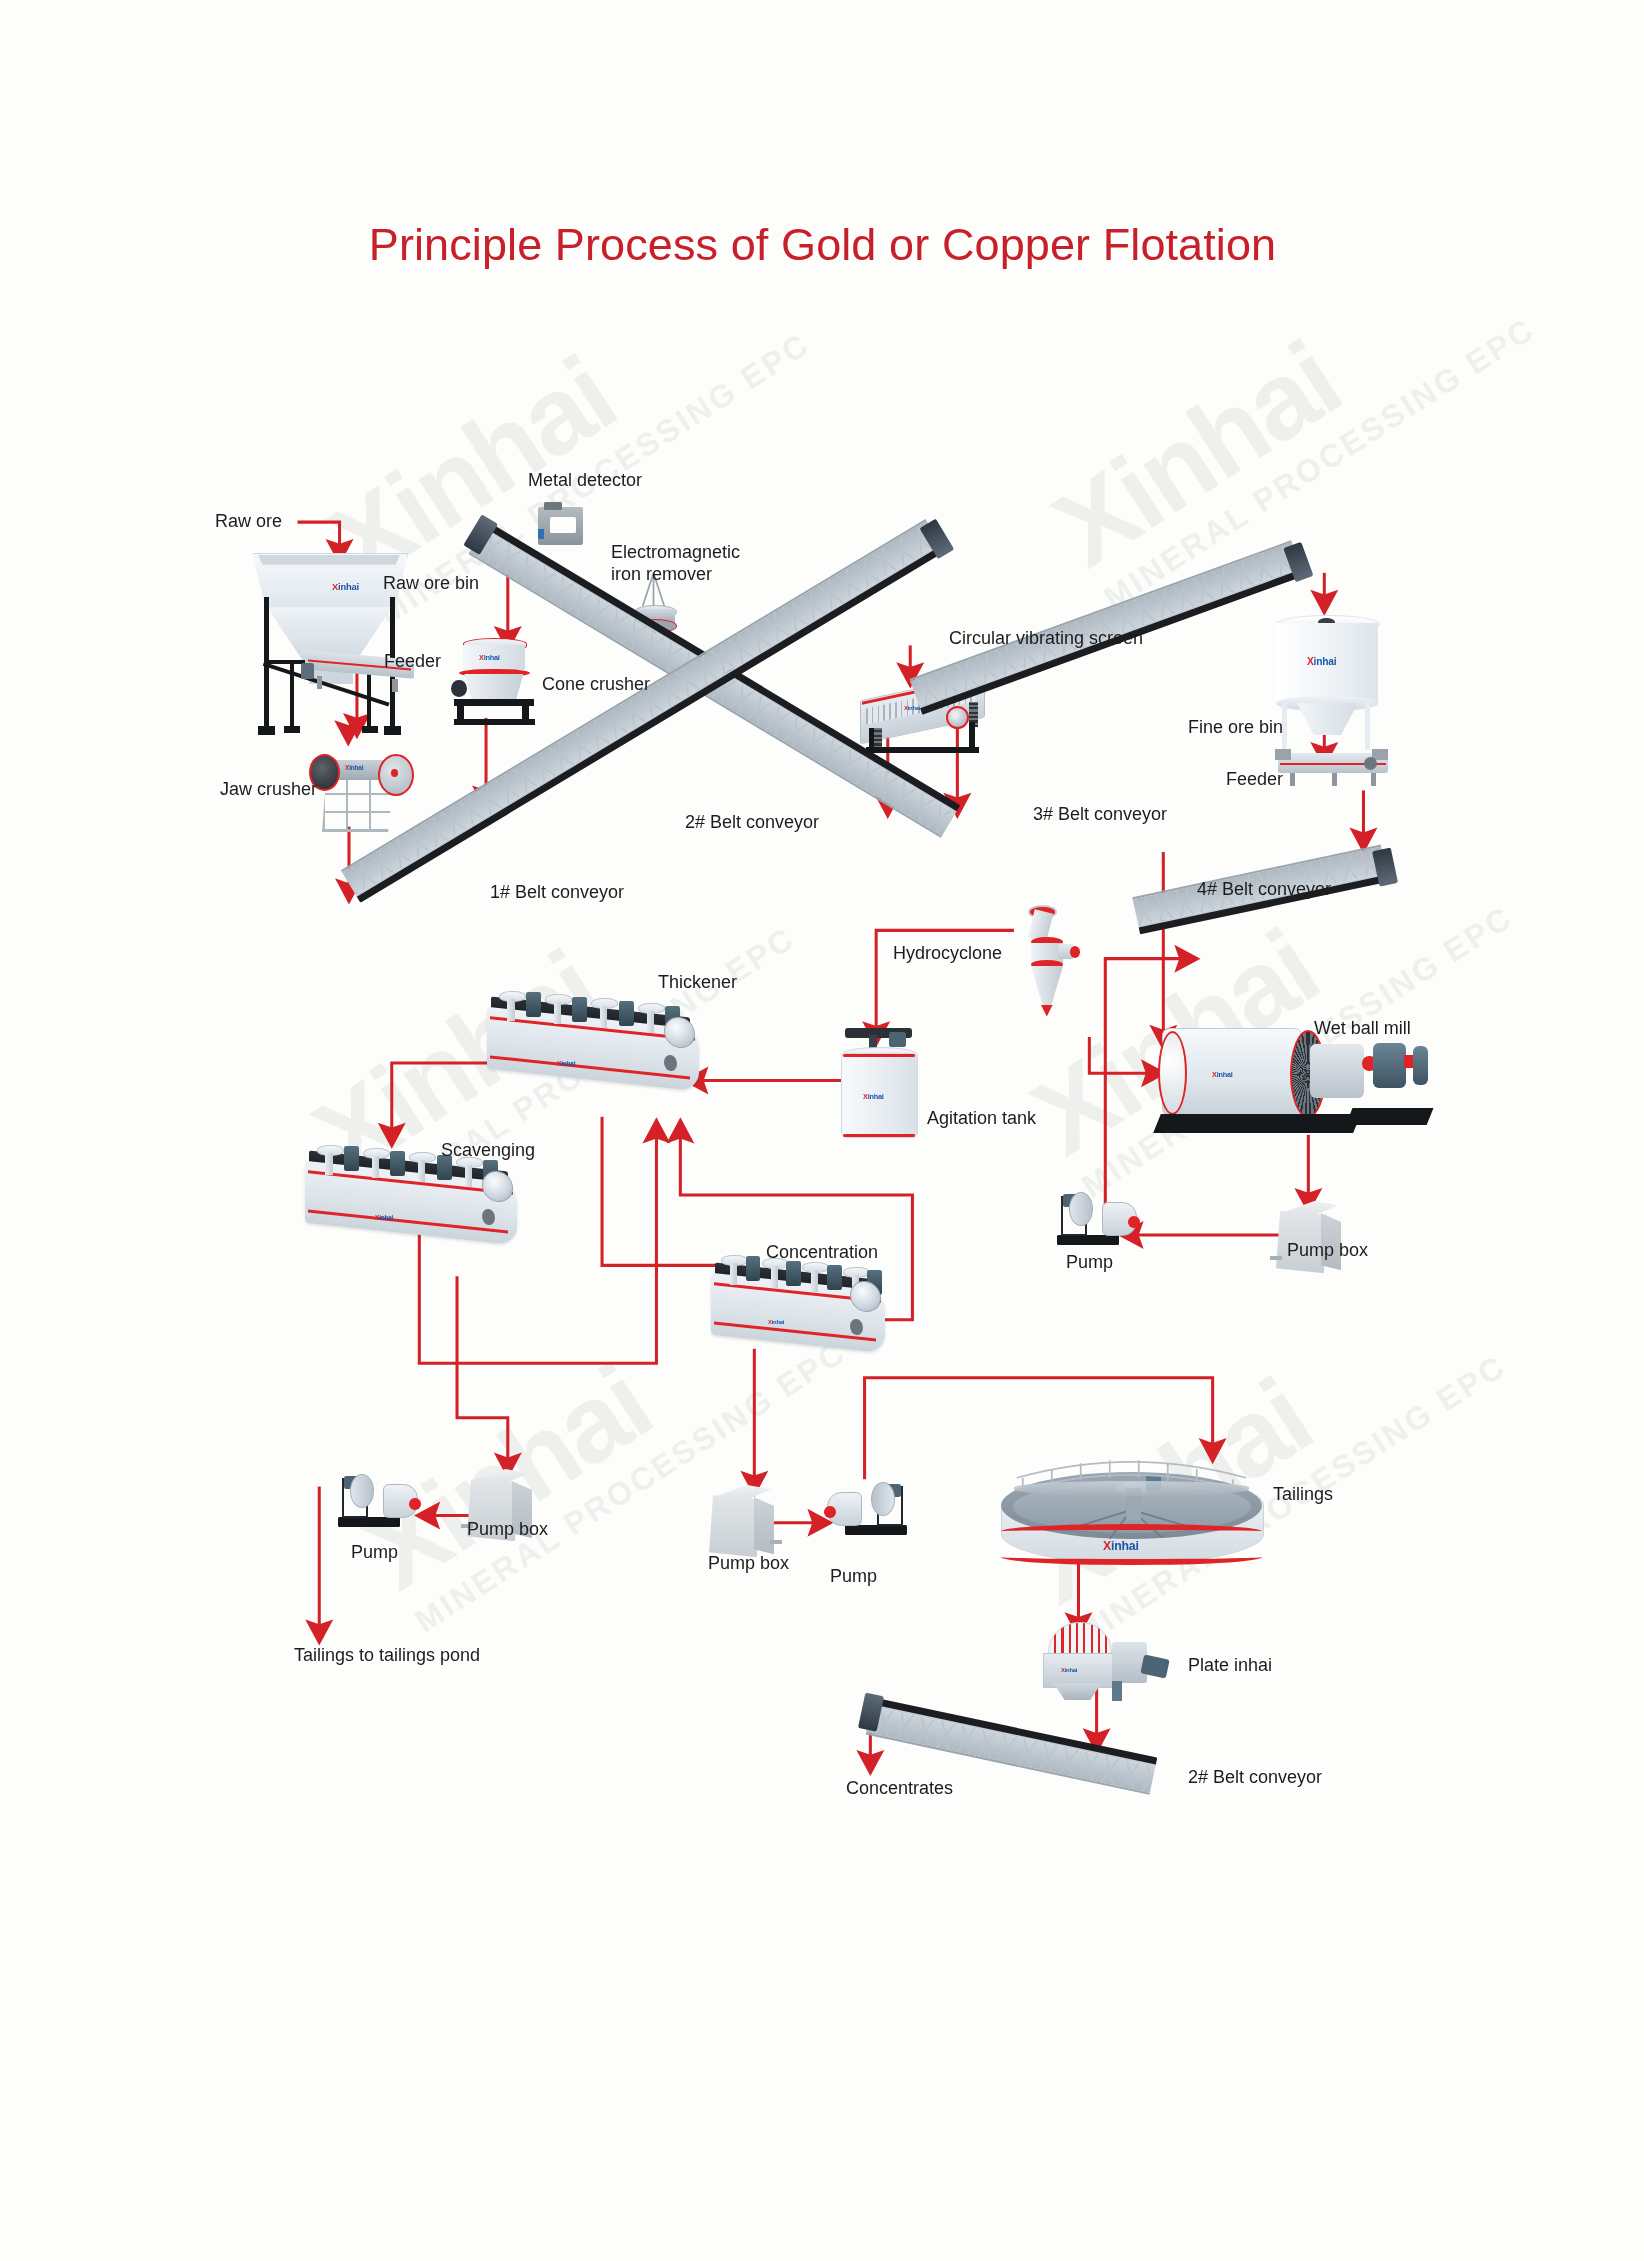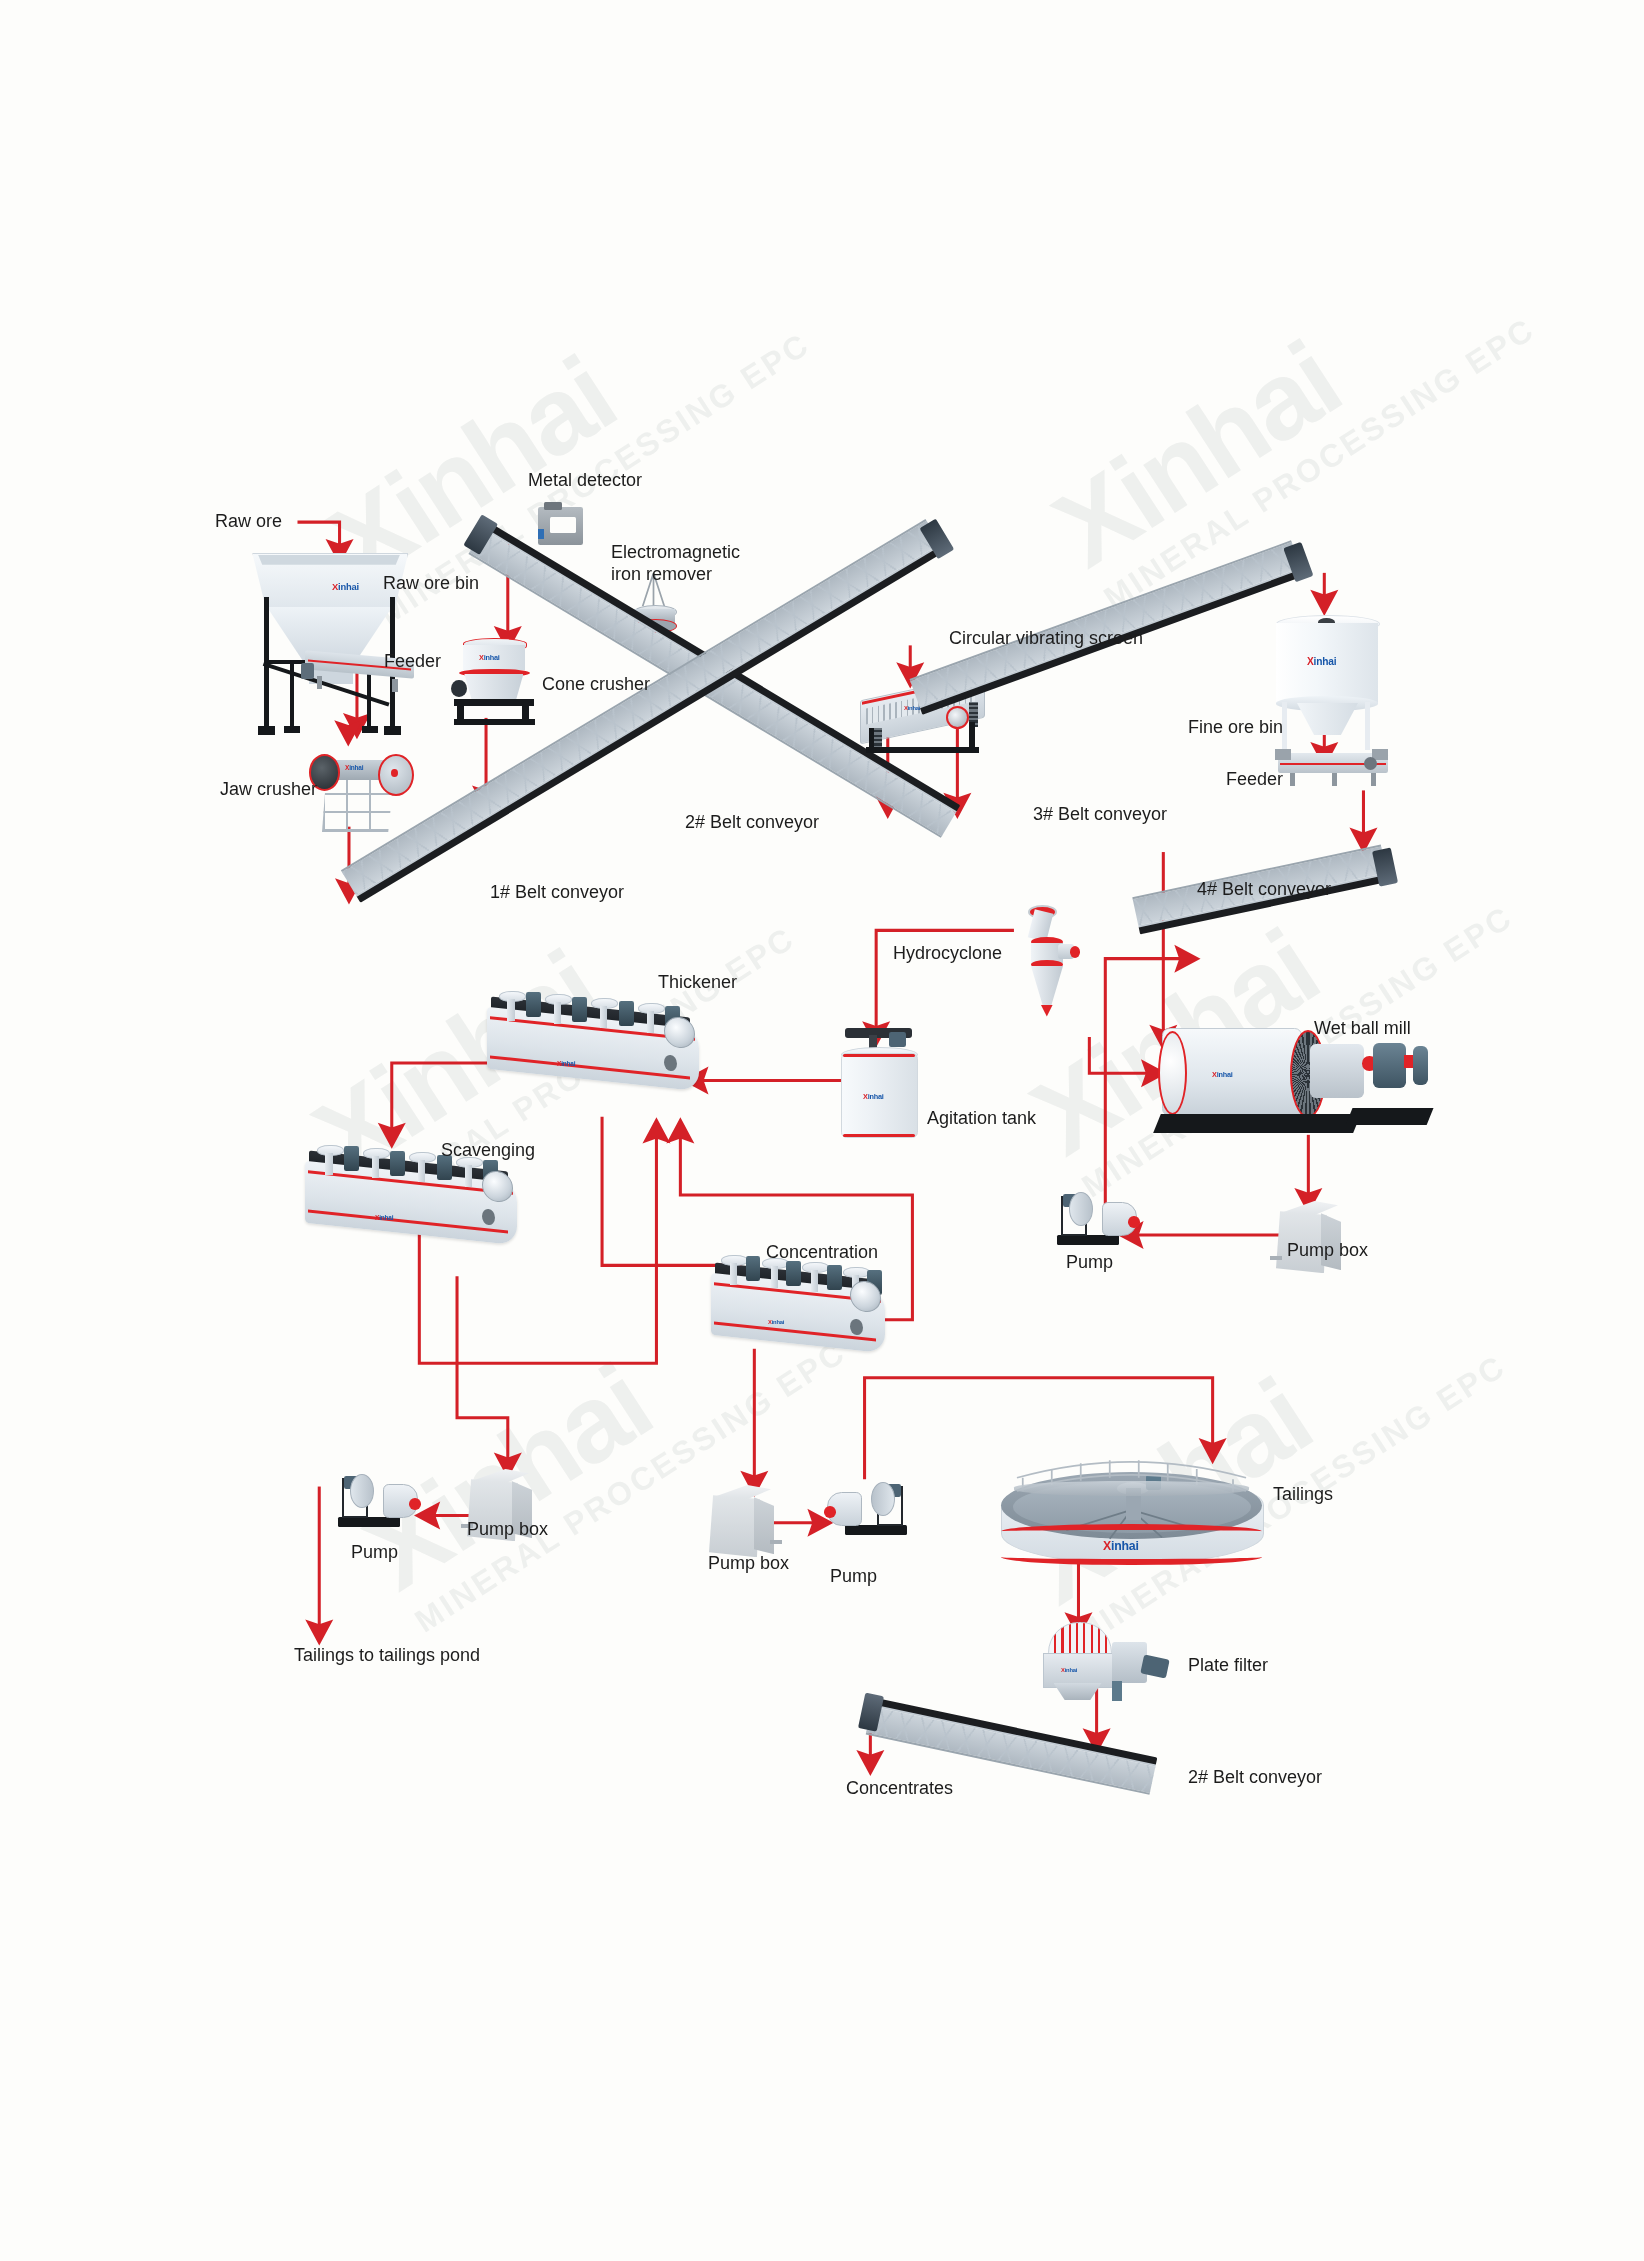--- a/index.html
+++ b/index.html
@@ -163,20 +163,21 @@
   .tank .redbot{position:absolute;left:1.5px;bottom:2.9px;width:calc(100% - 2.9px);height:2.9px;background:#e02327;border-radius:2.9px;}
 
   .xh{font-size:9.4px;font-weight:bold;color:#1756a9;letter-spacing:-0.2px;}
   .xh .xr{color:#d8232a;}
 </style>
 </head>
 <body>
 
 <div id="stage">
 
+  <div id="title">Principle Process of Gold or Copper Flotation</div>
 
   <div class="wm" style="left:312px;top:508px;transform:rotate(-33deg);opacity:.85;">
     <span class="big">Xinhai</span>
     <span class="sub">MINERAL PROCESSING EPC</span>
   </div>
   <div class="wm" style="left:1037px;top:493px;transform:rotate(-33deg);opacity:.85;">
     <span class="big">Xinhai</span>
     <span class="sub">MINERAL PROCESSING EPC</span>
   </div>
   <div class="wm" style="left:297px;top:1102px;transform:rotate(-33deg);opacity:.85;">
@@ -672,18 +673,18 @@
   <div class="lbl" style="left:1287px;top:1240px;">Pump box</div>
   <div class="lbl" style="left:658px;top:972px;">Thickener</div>
   <div class="lbl" style="left:441px;top:1140px;">Scavenging</div>
   <div class="lbl" style="left:766px;top:1242px;">Concentration</div>
   <div class="lbl" style="left:351px;top:1542px;">Pump</div>
   <div class="lbl" style="left:467px;top:1519px;">Pump box</div>
   <div class="lbl" style="left:294px;top:1645px;">Tailings to tailings pond</div>
   <div class="lbl" style="left:708px;top:1553px;">Pump box</div>
   <div class="lbl" style="left:830px;top:1566px;">Pump</div>
   <div class="lbl" style="left:1273px;top:1484px;">Tailings</div>
-  <div class="lbl" style="left:1188px;top:1655px;">Plate filter</div>
+  <div class="lbl" style="left:1188px;top:1655px;">Plate inhai</div>
   <div class="lbl" style="left:1188px;top:1767px;">2# Belt conveyor</div>
   <div class="lbl" style="left:846px;top:1778px;">Concentrates</div>
 
 </div>
 
 
 </body></html>

